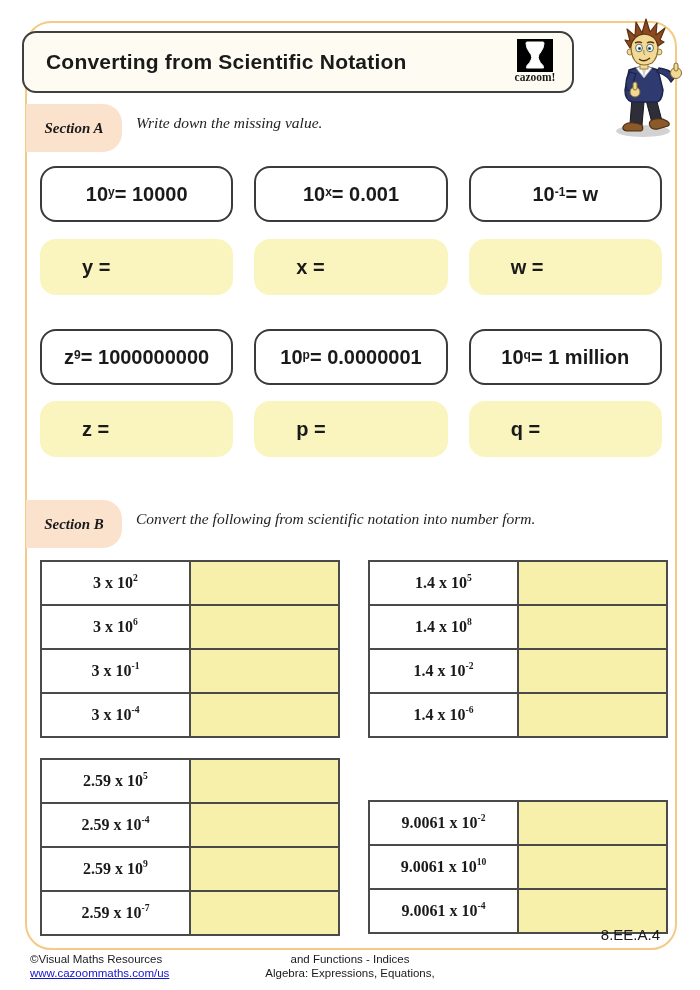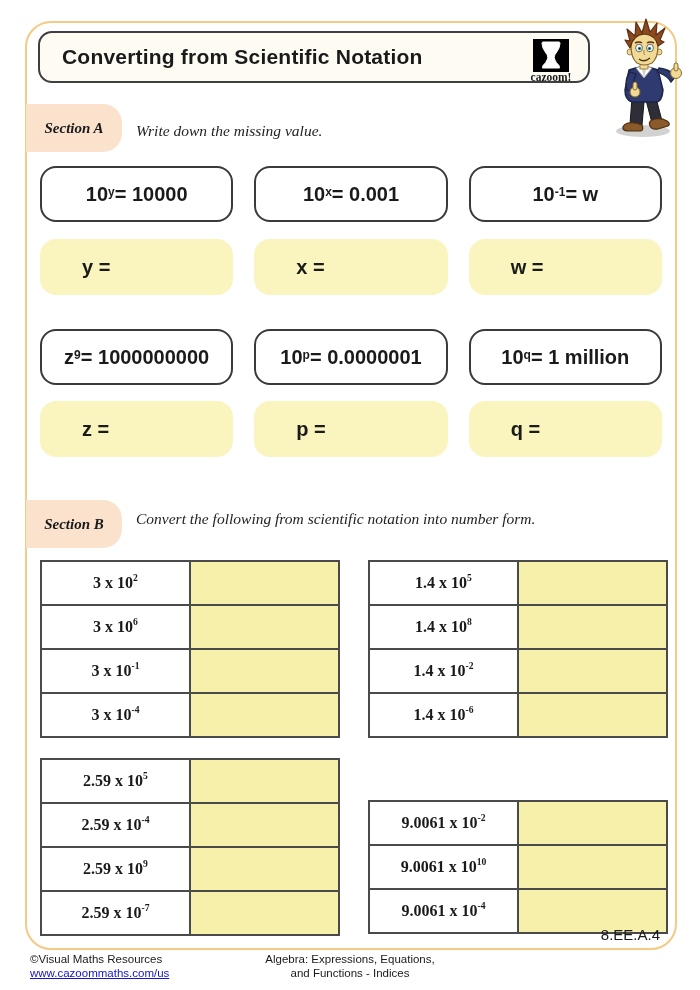--- a/index.html
+++ b/index.html
@@ -6,41 +6,41 @@
   body{
     width:700px;height:990px;position:relative;background:#ffffff;
     font-family:"Liberation Sans", sans-serif;color:#1a1a1a;overflow:hidden;
   }
   .page-border{
     position:absolute;left:25px;top:21px;width:652px;height:929px;
     border:2px solid #F4CA85;border-radius:26px;box-sizing:border-box;
   }
   
   .title-box{
-    position:absolute;left:38px;top:31px;width:552px;height:52px;box-sizing:border-box;
+    position:absolute;left:22px;top:31px;width:552px;height:62px;box-sizing:border-box;
     background:#FDFBF2;border:2.5px solid #3F3F3F;border-radius:14px;
     display:flex;align-items:center;
   }
   .title-text{font-size:21px;font-weight:bold;margin-left:22px;letter-spacing:.2px;}
   .logo{position:absolute;right:8px;top:4px;width:58px;text-align:center;}
   .logo-box{width:36px;height:33px;background:#000;margin:2px auto 0 auto;display:block;}
   .logo-text{font-family:"Liberation Serif", serif;font-weight:bold;font-size:11.5px;margin-top:-1px;}
   .mascot{position:absolute;left:596px;top:12px;width:98px;height:128px;}
   
   .badge{
     position:absolute;left:26px;width:96px;height:48px;background:#FBE2CD;
     border-radius:0 19px 19px 0;display:flex;align-items:center;justify-content:center;
     font-family:"Liberation Serif", serif;font-style:italic;font-weight:bold;font-size:15px;
   }
   .badge-a{top:104px;} .badge-b{top:500px;text-align:center;}
   .instruction{
     position:absolute;left:136px;font-family:"Liberation Serif", serif;
     font-style:italic;font-size:15.5px;color:#222;
   }
-  .instruction-a{top:122px;} .instruction-b{top:510px;}
+  .instruction-a{top:114px;} .instruction-b{top:510px;}
   
   .row{position:absolute;left:40px;width:622px;display:flex;gap:21px;}
   .qrow1{top:166px;} .arow1{top:239px;} .qrow2{top:329px;} .arow2{top:401px;}
   .q-box{
     flex:1;height:56px;background:#fff;border:2px solid #3A3A3A;border-radius:16px;
     display:flex;align-items:center;justify-content:center;
     font-weight:bold;font-size:20px;box-sizing:border-box;white-space:nowrap;
   }
   .a-box{
     flex:1;height:56px;background:#FAF5BF;border-radius:16px;
@@ -266,16 +266,16 @@
         <td class="ans"></td>
       </tr>
 </tbody>
   </table>
 
 <div class="footer-left">
   <div>©Visual Maths Resources</div>
   <div class="footer-link">www.cazoommaths.com/us</div>
 </div>
 <div class="footer-center">
+  <div>and Functions - Indices</div>
   <div>Algebra: Expressions, Equations,</div>
-  <div>and Functions - Indices</div>
 </div>
 <div class="footer-right">8.EE.A.4</div>
 
 </body></html>

